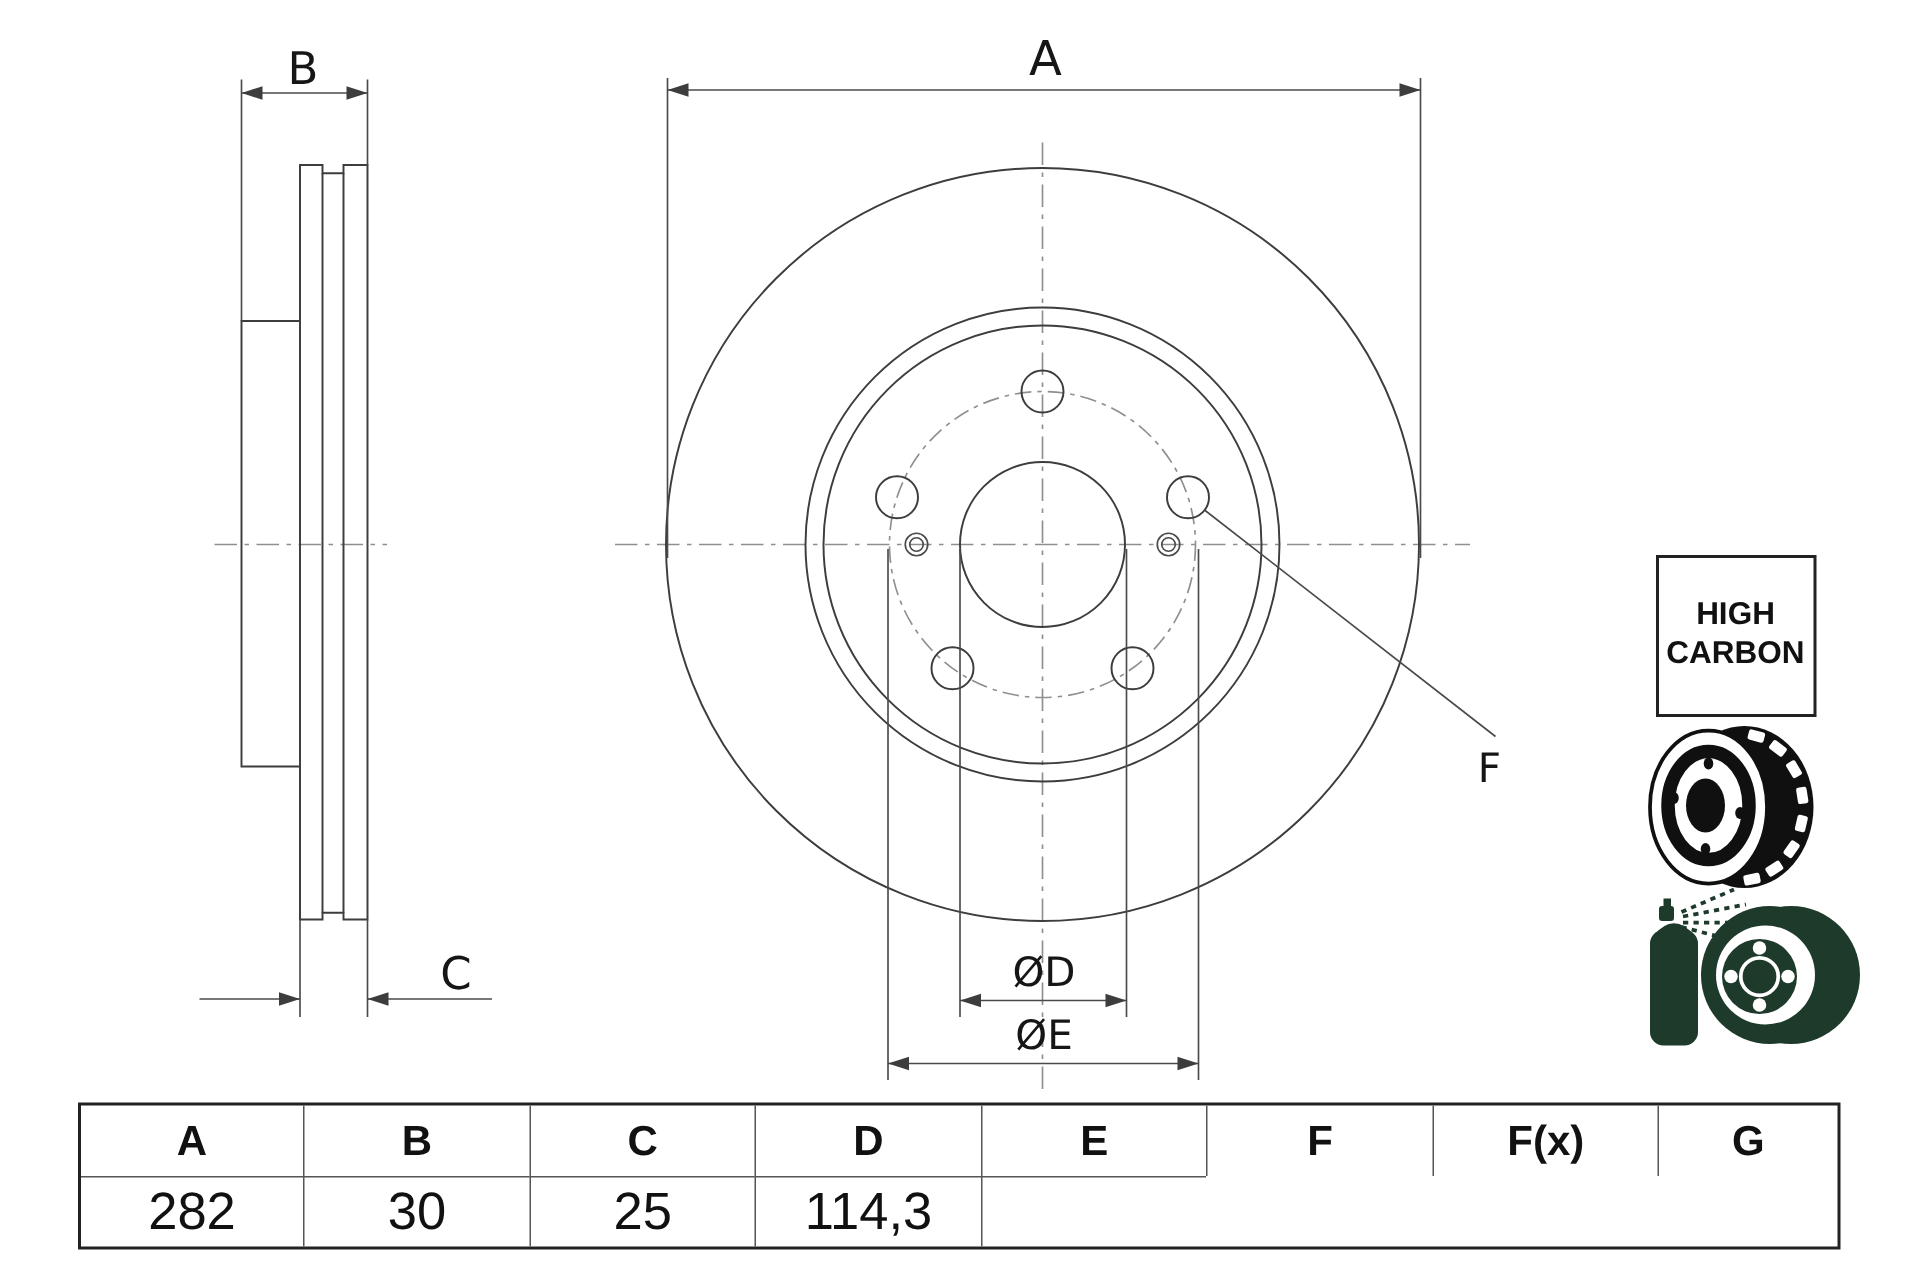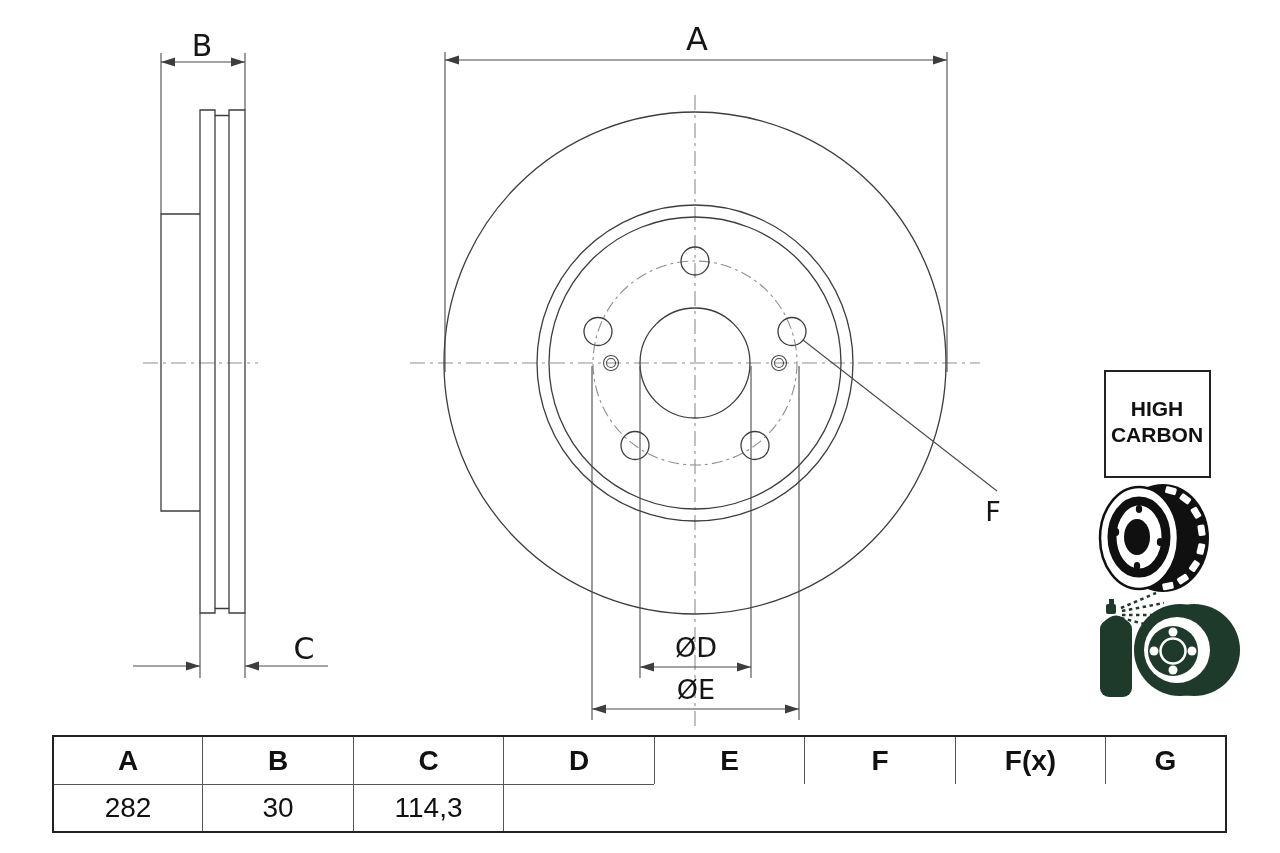--- a/index.html
+++ b/index.html
@@ -17,21 +17,21 @@
 
   
   .spec-table{position:absolute;left:52px;top:735px;width:1175px;height:98px;
       box-sizing:border-box;border:2px solid #222;display:grid;
       grid-template-columns:148px 151px 150px 151px 150px 151px 150px 120px;
       grid-template-rows:47px 47px;background:#fff;}
   .spec-table .cell{display:flex;align-items:center;justify-content:center;
       box-sizing:border-box;border-left:1px solid #555;color:#111;}
   .spec-table .cell.first{border-left:none;}
   .spec-table .th{font-weight:bold;font-size:28px;}
-  .spec-table .td{font-size:28px;border-top:1px solid #555;}
+  .spec-table .td{font-size:35px;border-top:1px solid #555;}
 </style>
 </head>
 <body>
 
 <div class="page">
 
   <svg class="drawing-svg" width="1280" height="853" viewBox="0 0 1280 853">
 
     <g>
 
@@ -188,17 +188,18 @@
     <div class="cell th">B</div>
     <div class="cell th">C</div>
     <div class="cell th">D</div>
     <div class="cell th">E</div>
     <div class="cell th">F</div>
     <div class="cell th">F(x)</div>
     <div class="cell th">G</div>
 
     <div class="cell td first">282</div>
     <div class="cell td">30</div>
+    <div class="cell td">25</div>
     <div class="cell td">114,3</div>
     <div class="cell td"></div>
   </div>
 
 </div>
 
 </body></html>

